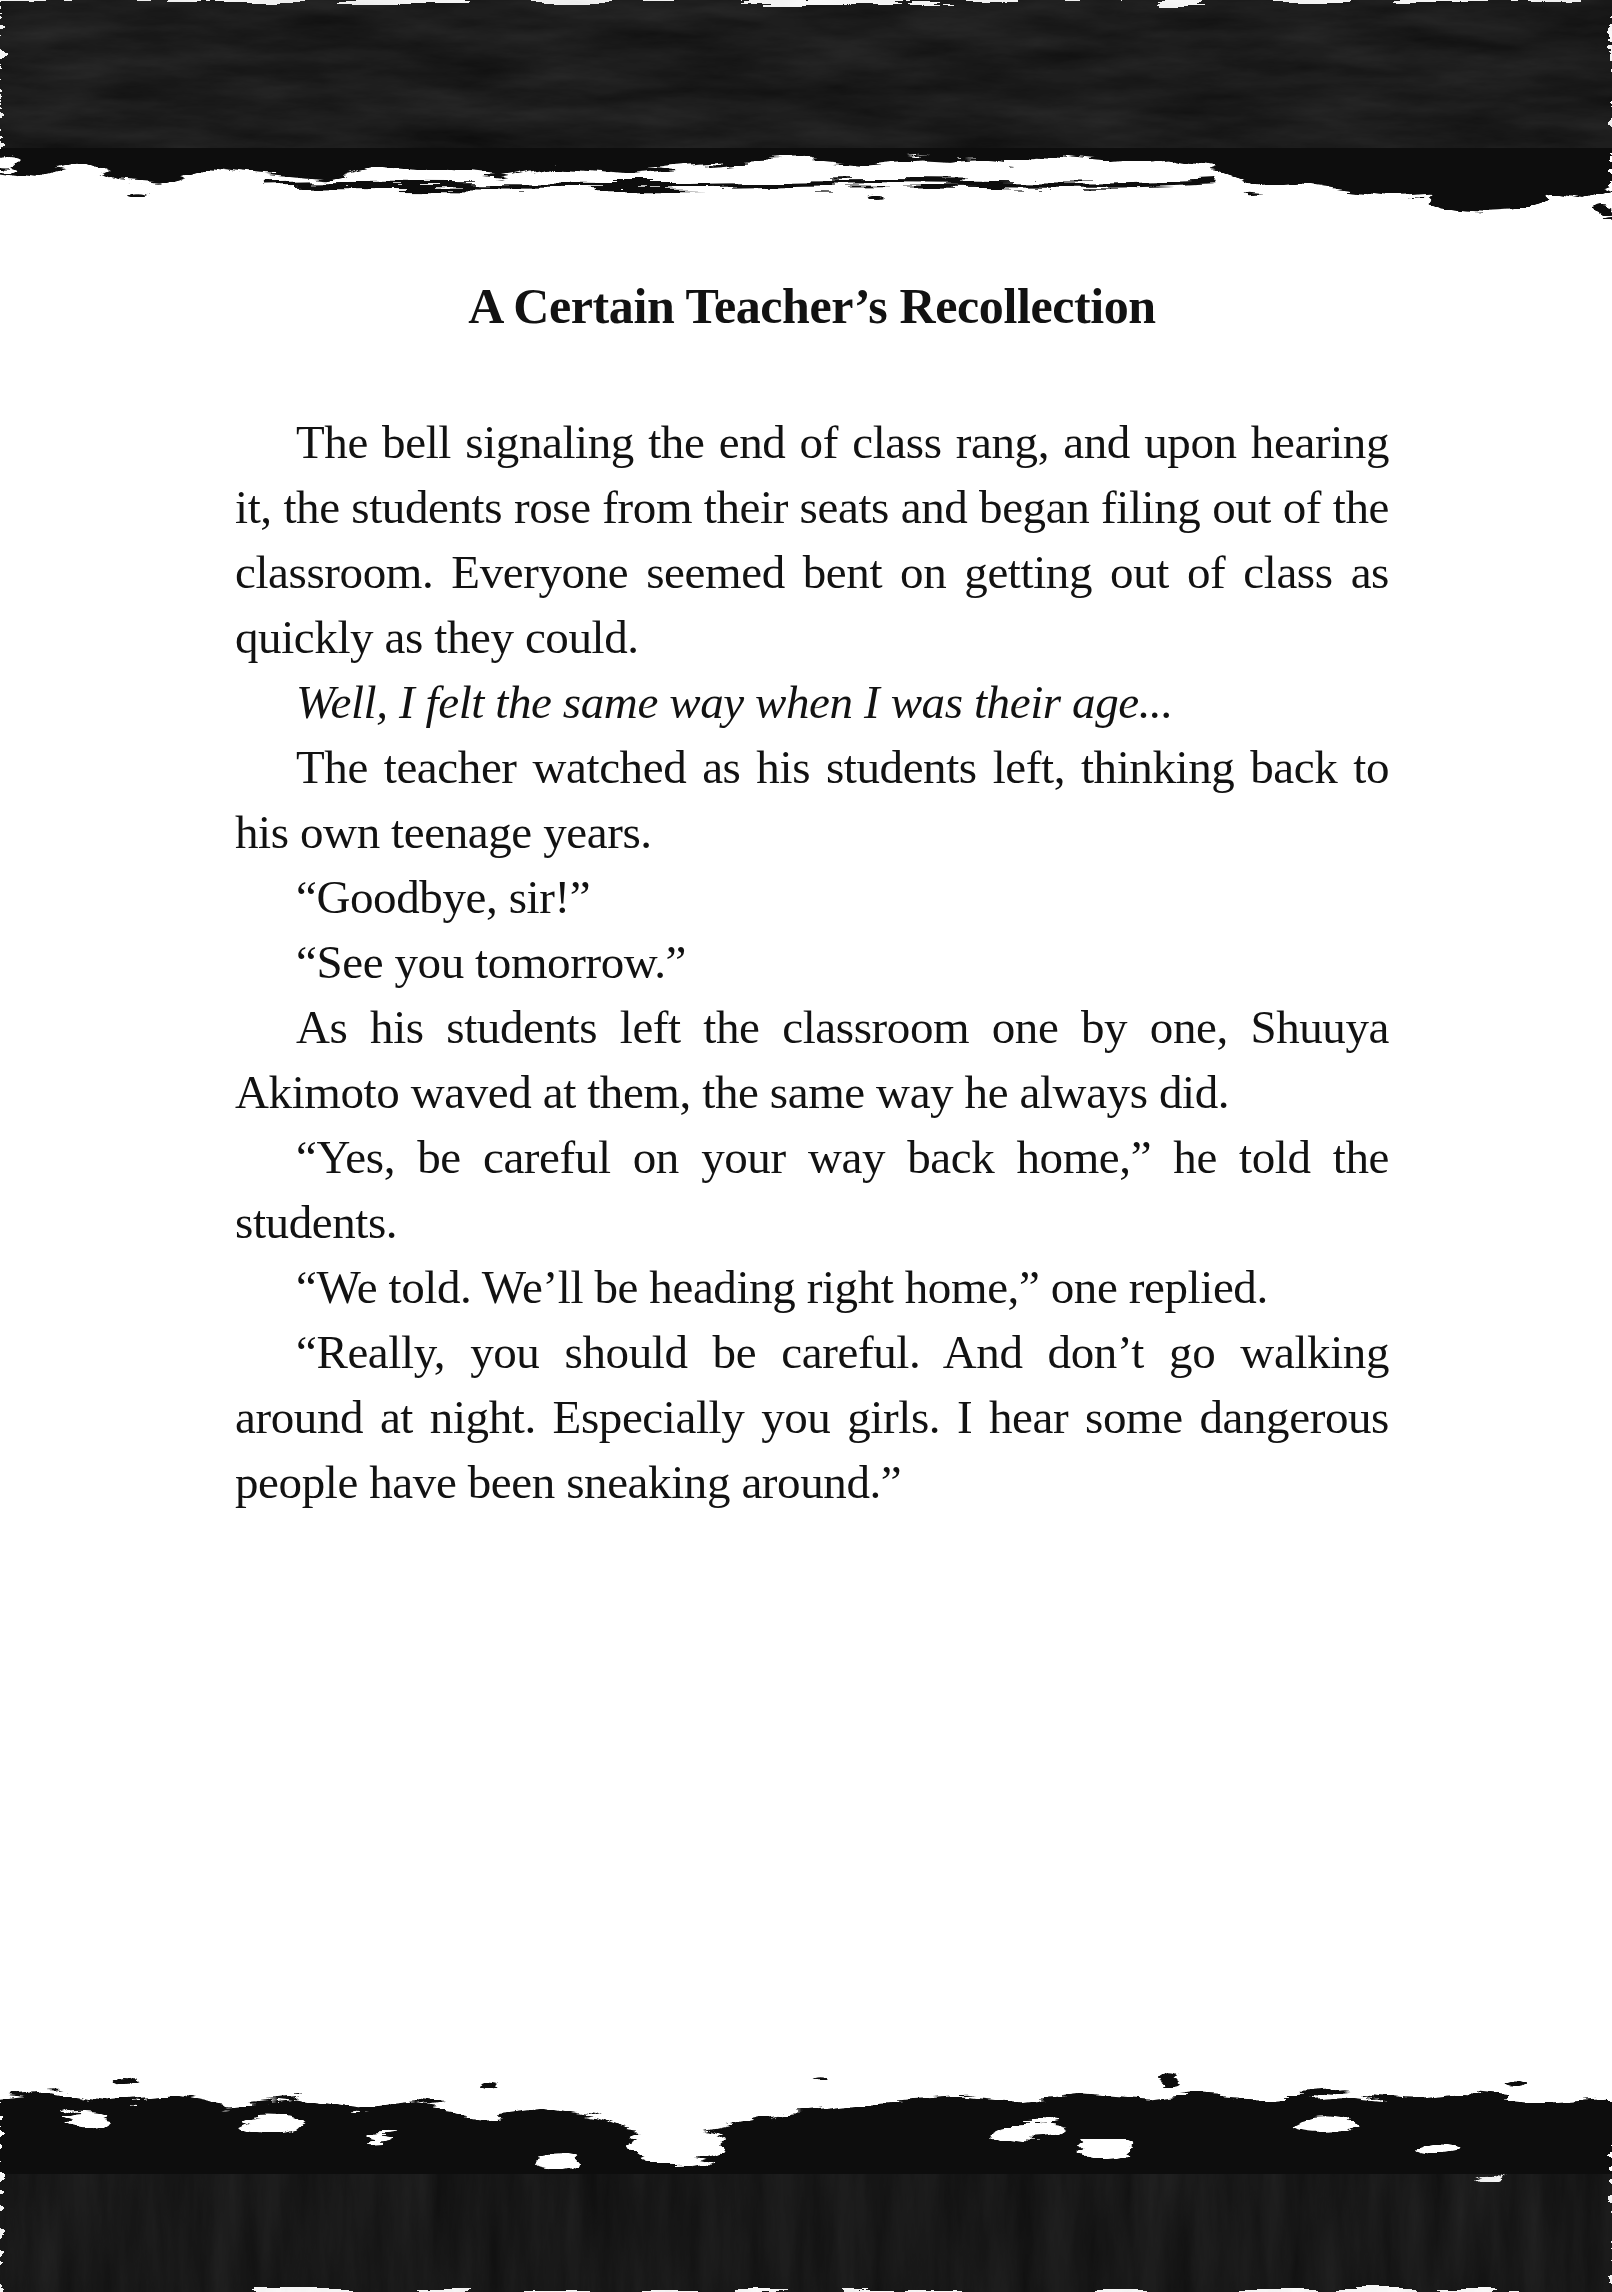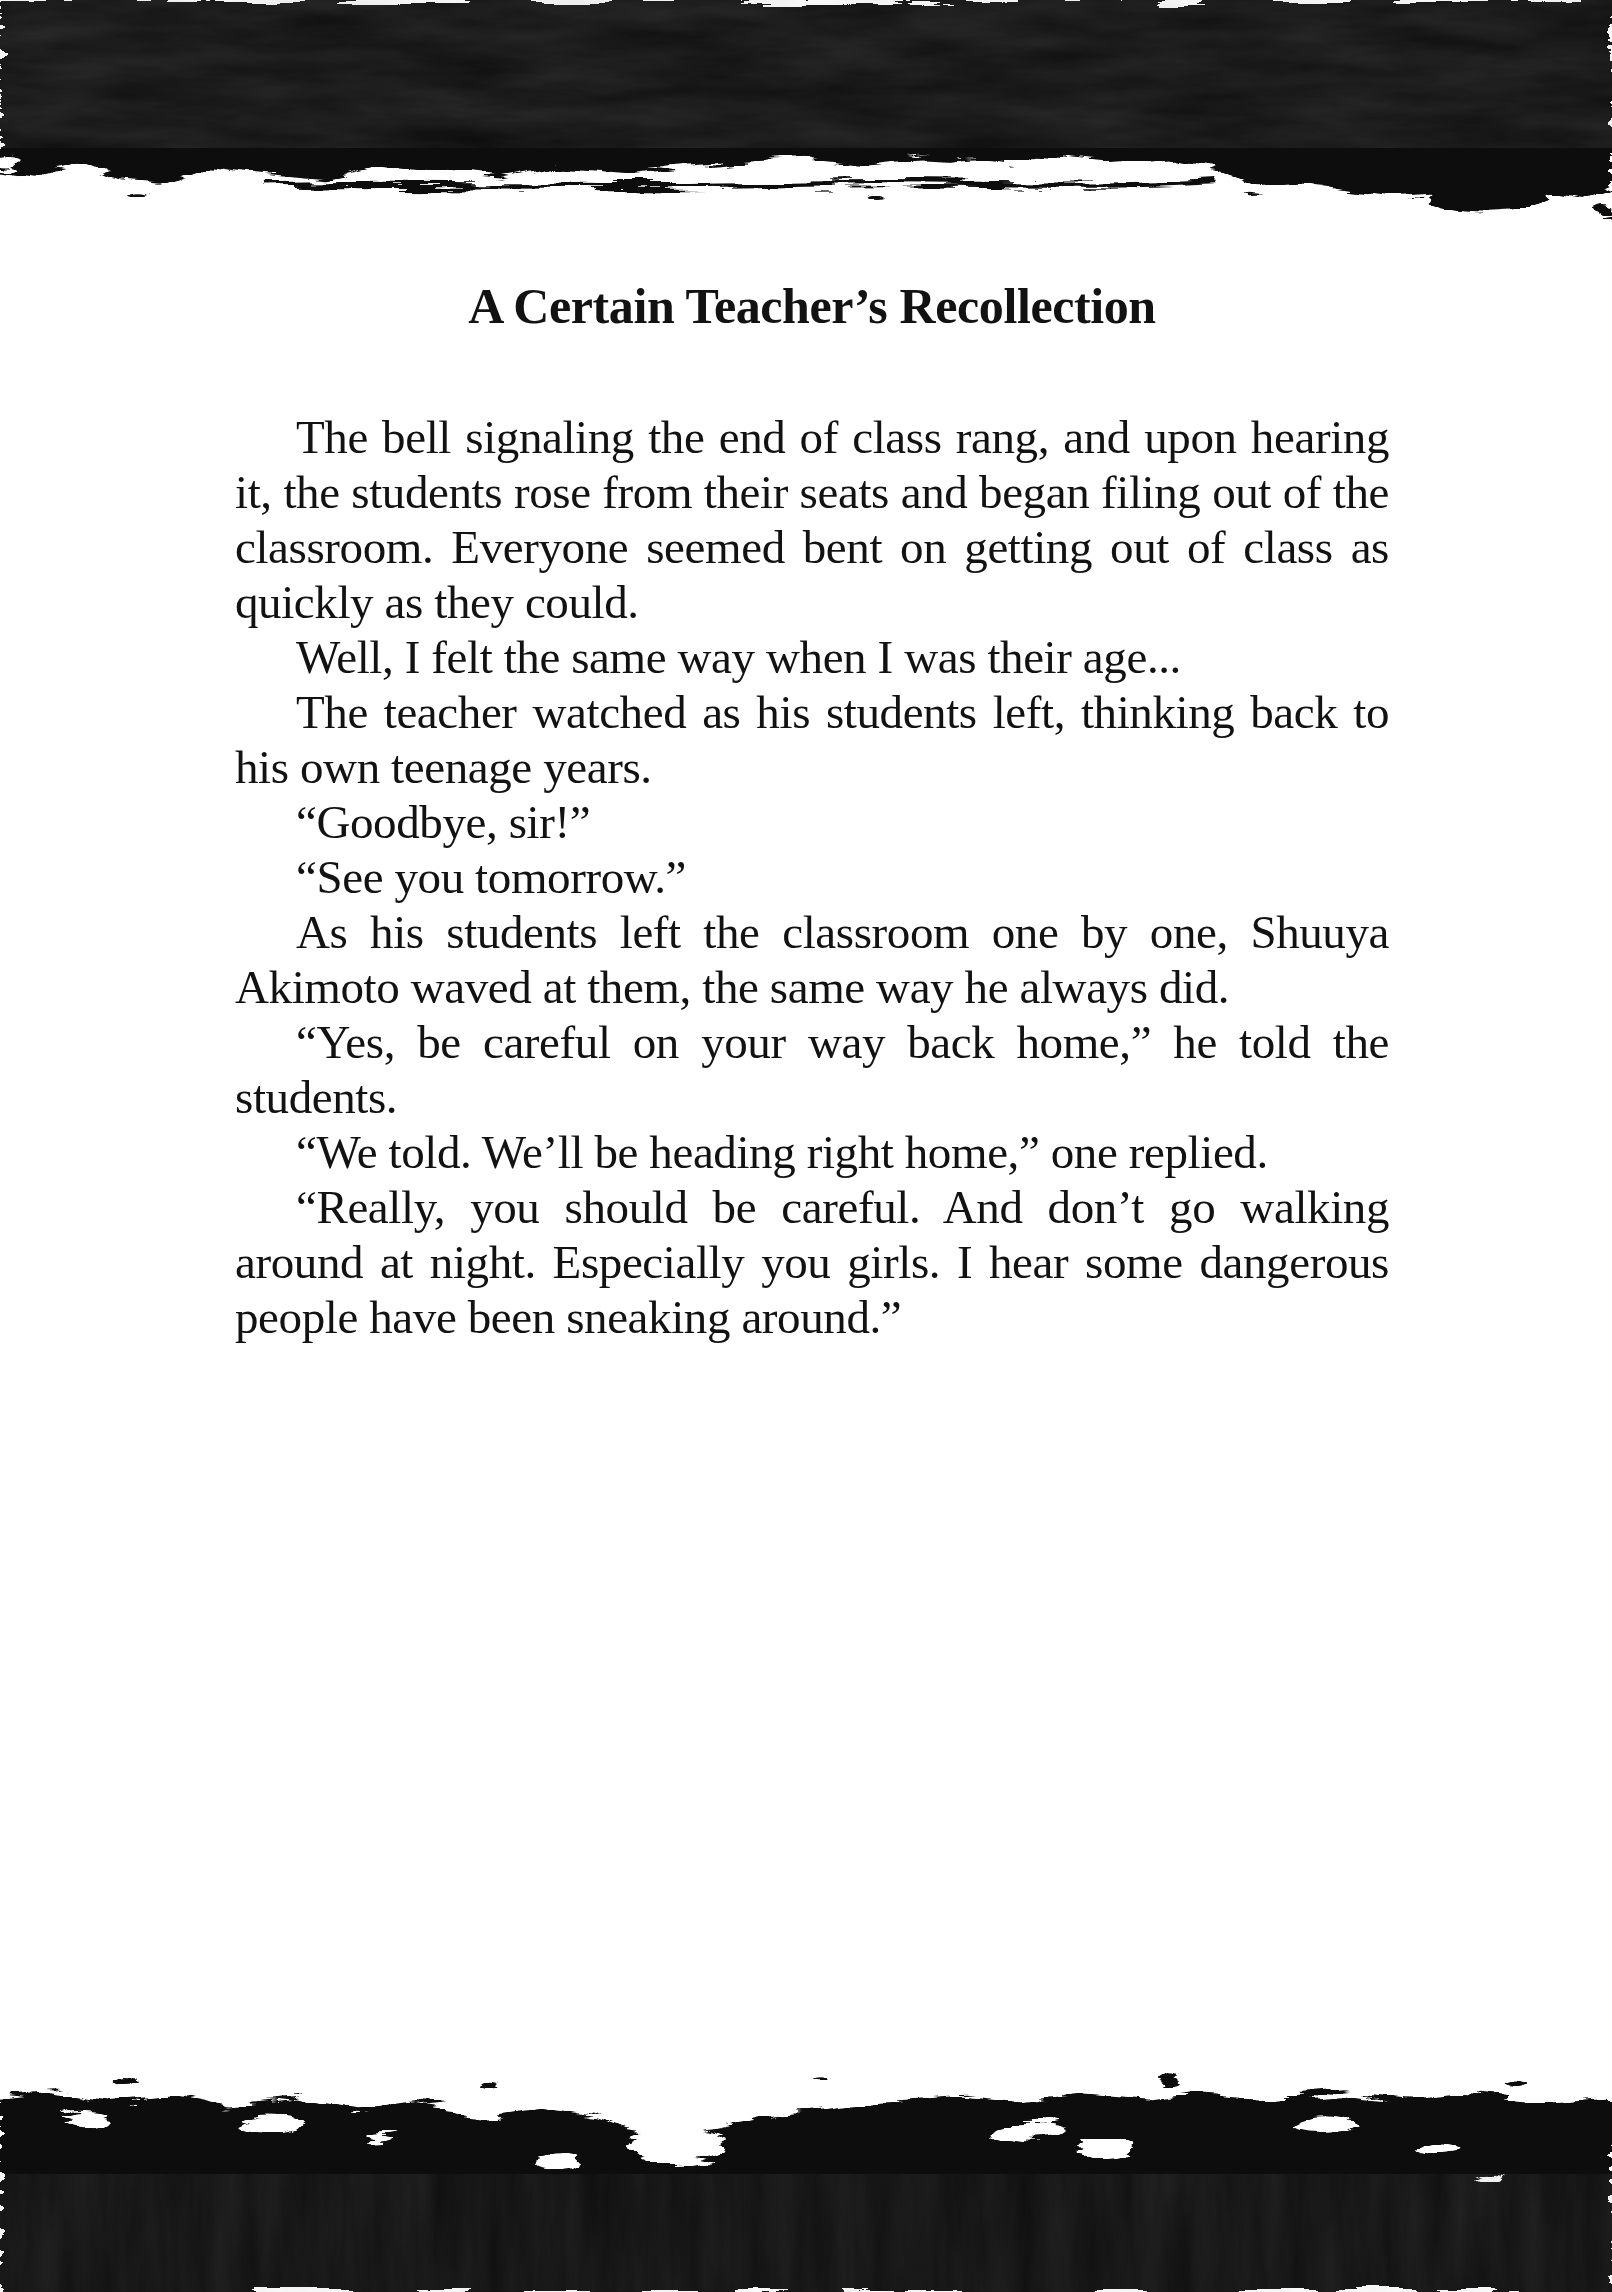--- a/index.html
+++ b/index.html
@@ -35,27 +35,27 @@
     color: var(--color-text, #121212);
     letter-spacing: -0.4px;
   }
   .text-block {
     position: absolute;
     top: 410px; left: 0; right: 0;
   }
   .text-block p {
     margin: 0;
     font-size: 47px;
-    line-height: 55px;
+    line-height: 65px;
     letter-spacing: -0.4px;
     text-align: justify;
     color: var(--color-text, #121212);
   }
   .text-block p.indent { text-indent: 61px; }
-  .text-block p.italic { }
+  .text-block p.italic { font-style: italic; }
 </style>
 </head>
 <body>
 
 <div class="page">
 
   <div class="ink ink-top">
     <svg width="1613" height="233" viewBox="0 0 1801 260" preserveAspectRatio="none" aria-hidden="true">
       <defs>
         <filter id="roughTop" x="-3%" y="-15%" width="106%" height="140%">

